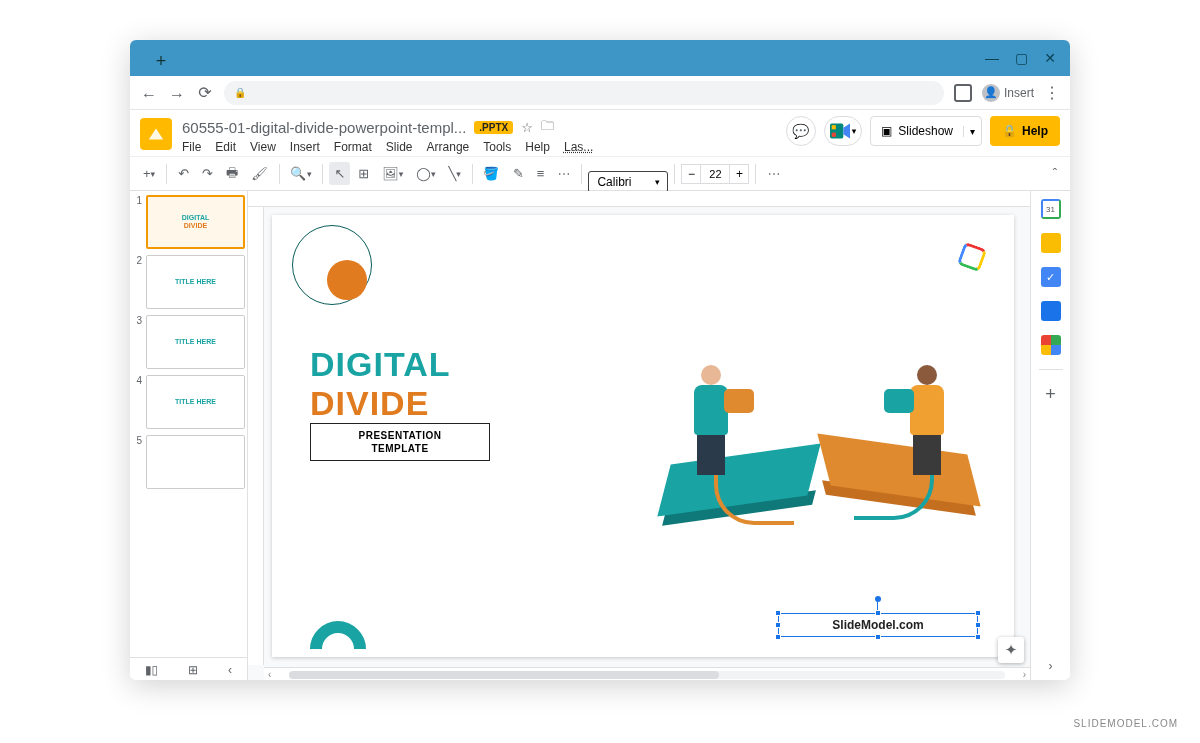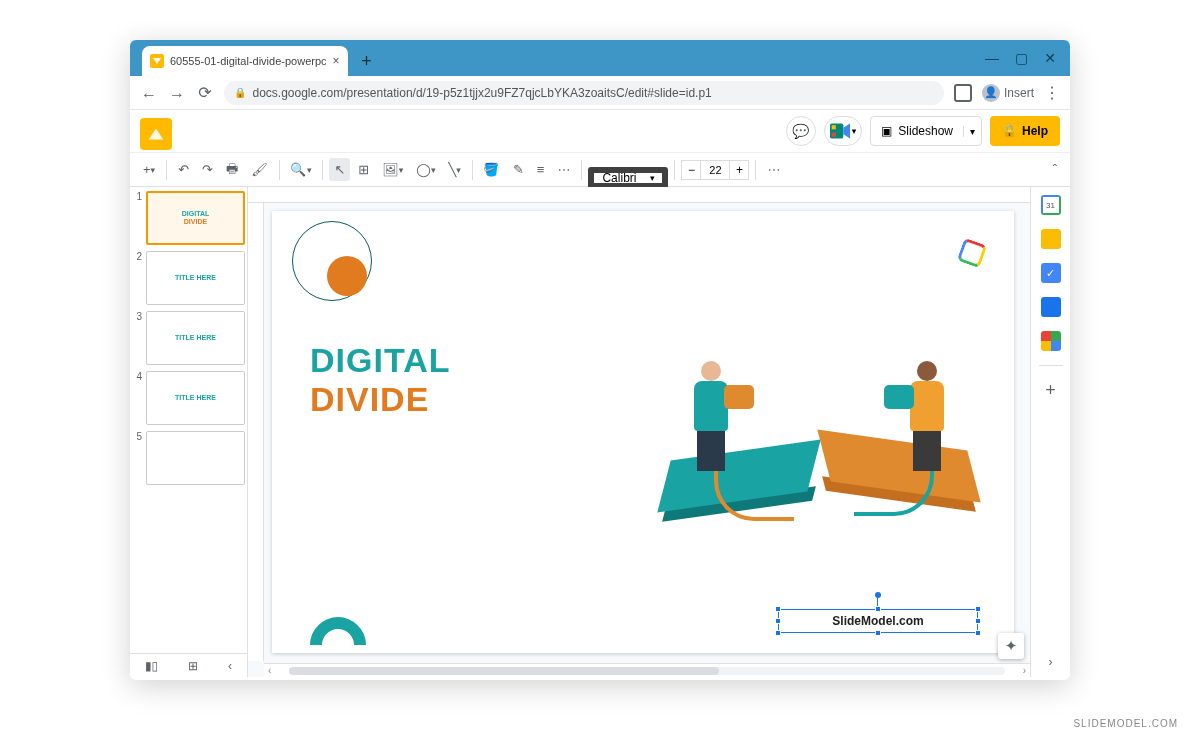--- a/index.html
+++ b/index.html
@@ -46,21 +46,21 @@
 .meet svg { width:20px; height:16px; }
 .slideshow { display:flex; align-items:center; border:1px solid #dadce0; border-radius:4px; height:30px; overflow:hidden; cursor:pointer; }
 .slideshow .main { padding:0 10px; display:flex; align-items:center; gap:6px; font-size:12px; }
 .slideshow .drop { border-left:1px solid #dadce0; padding:0 6px; font-size:10px; }
 .share { background:#ffba00; border-radius:4px; height:30px; padding:0 12px; display:flex; align-items:center; gap:5px; font-size:12px; font-weight:bold; cursor:pointer; }
 
 
 .toolbar { height:34px; border-bottom:1px solid #e0e0e0; display:flex; align-items:center; padding:0 8px; gap:3px; }
 .tb { color:#5f6368; font-size:13px; padding:4px 5px; cursor:pointer; border-radius:3px; display:flex; align-items:center; }
 .sep { width:1px; height:20px; background:#dadce0; margin:0 3px; }
-.fontbox { border:6px solid #404040; border-radius:3px; padding:0 8px; height:22px; display:flex; align-items:center; font-size:12px; gap:10px; min-width:80px; justify-content:space-between;margin-top:16px; }
+.fontbox { border:1px solid #404040; border-radius:3px; padding:0 8px; height:22px; display:flex; align-items:center; font-size:12px; gap:10px; min-width:80px; justify-content:space-between;margin-top:16px; }
 .sizebox { display:flex; align-items:center; }
 .sizebox .btn { border:1px solid #dadce0; width:20px; height:20px; display:flex; align-items:center; justify-content:center; font-size:12px; cursor:pointer; }
 .sizebox .val { border-top:1px solid #dadce0; border-bottom:1px solid #dadce0; width:28px; height:20px; display:flex; align-items:center; justify-content:center; font-size:11px; }
 .collapse { margin-left:auto; }
 
 
 .bodyarea { display:flex; height:calc(100% - 36px - 34px - 46px - 34px); }
 .filmstrip { width:118px; border-right:1px solid #e0e0e0; overflow:hidden; padding:4px 2px; position:relative; }
 .slide-th { display:flex; gap:4px; margin-bottom:6px; }
 .slide-th .num { width:10px; font-size:10px; color:#5f6368; text-align:right; }
@@ -141,53 +141,65 @@
 
 .watermark { position:absolute; right:22px; bottom:14px; font-size:10px; letter-spacing:1px; color:#888; }
 </style>
 </head>
 <body>
 
 <div class="outer">
 
   <div class="titlebar">
     <div style="display:flex;align-items:flex-end">
-      <div class="tab">
-        <span class="fav"></span>
-        <span class="title">60555-01-digital-divide-powerpc</span>
-        <span class="close">×</span>
-      </div>
       <div class="newtab">+</div>
     </div>
     <div class="win-controls">
       <span>—</span>
       <span>▢</span>
       <span>✕</span>
     </div>
   </div>
 
   <div class="urlbar">
     <span class="navbtn">←</span>
     <span class="navbtn">→</span>
     <span class="navbtn">⟳</span>
     <div class="url-field">
       <span class="lock">🔒</span>
-      <span>docs.google.com/presentation/d/19-p5z1tjjx2u9FZ7qjcLbYKA3zoaitsC/edit#slide=id.p1</span>
     </div>
     <div class="ext"></div>
     <div class="guest">
       <span class="av">👤</span>
       <span>Insert</span>
     </div>
     <span class="vdots">⋮</span>
   </div>
 
   <div class="apphdr">
     <div class="logo"></div>
     <div class="apptitle-wrap">
+      <div class="apptitle-row">
+        <span class="apptitle">60555-01-digital-divide-powerpoint-templ...</span>
+        <span class="pptx">.PPTX</span>
+        <span class="tb-icon">☆</span>
+        <span class="tb-icon">🗀</span>
+      </div>
+      <div class="menubar">
+        <span>File</span>
+        <span>Edit</span>
+        <span>View</span>
+        <span>Insert</span>
+        <span>Format</span>
+        <span>Slide</span>
+        <span>Arrange</span>
+        <span>Tools</span>
+        <span>Help</span>
+        <span class="last">Las...</span>
+      </div>
     </div>
     <div class="hdr-right">
       <div class="circle-btn">
           <span>💬</span>
         </div>
       <div class="meet">
         <svg viewBox="0 0 24 18">
             <rect x="0" y="0" width="16" height="18" rx="2" fill="#00897b"></rect>
             <polygon points="16,5 24,0 24,18 16,13" fill="#4285f4"></polygon>
             <rect x="2" y="2" width="5" height="5" fill="#fbbc04"></rect>
@@ -307,20 +319,24 @@
       <div class="ruler-v"></div>
       <div class="canvas">
         <div class="slide-content">
           <div class="deco-circ1"></div>
           <div class="deco-circ2"></div>
           <div class="deco-circ3"></div>
           <div class="deco-donut"></div>
           <div class="title-box">
             <div class="l1">DIGITAL</div>
             <div class="l2">DIVIDE</div>
+          </div>
+          <div class="sub-box">
+            <div class="s">PRESENTATION</div>
+            <div class="s">TEMPLATE</div>
           </div>
           <div class="illus">
             <div class="plat1b"></div>
             <div class="plat1"></div>
             <div class="plat2b"></div>
             <div class="plat2"></div>
             <div class="cable1"></div>
             <div class="cable2"></div>
             <div class="person p1">
               <div class="head"></div>

